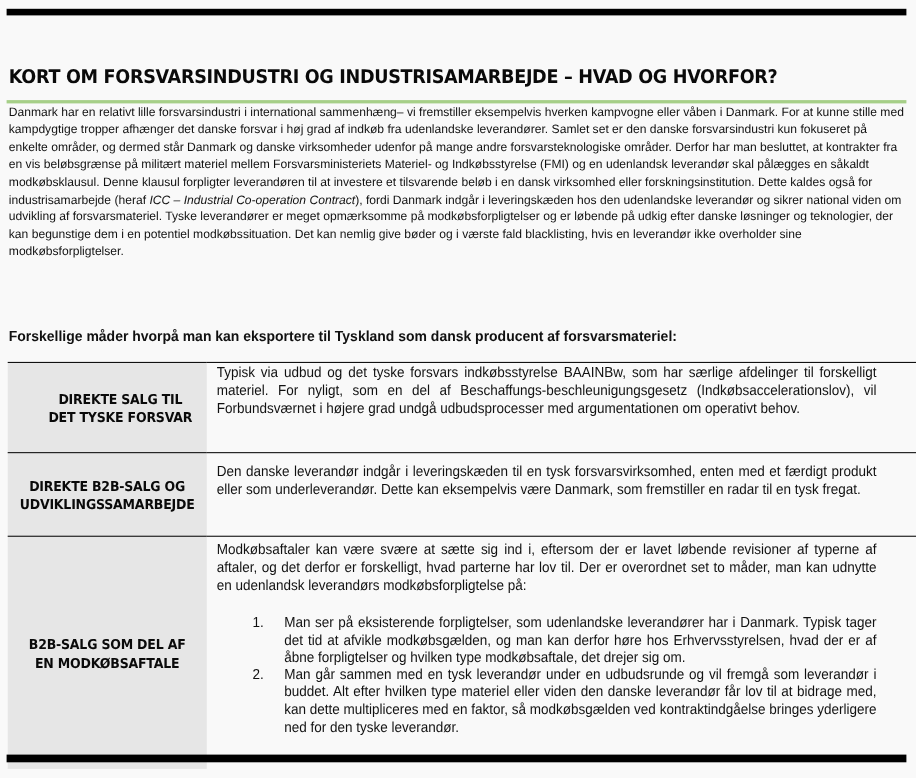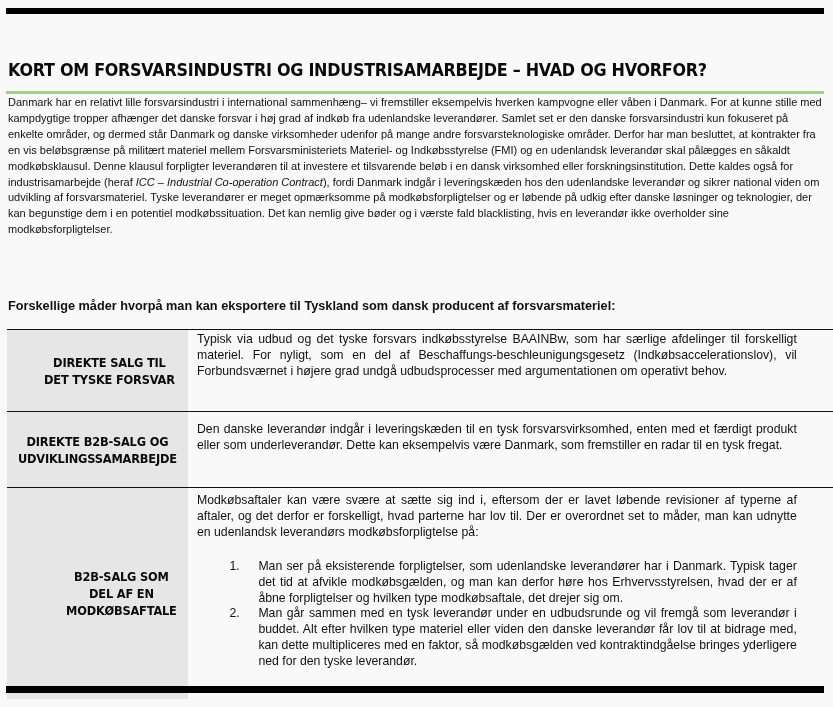--- a/index.html
+++ b/index.html
@@ -76,21 +76,21 @@
       top: 329px;
       width: 815px;
       border-collapse: collapse;
     }
     .methods-table td {
       vertical-align: top;
       padding: 0;
     }
     .methods-table tr.row-1 td { border-top: 1.5px solid #111; }
     .methods-table tr.row-2 td { border-top: 1.5px solid #111; }
-    .methods-table tr.row-3 td { border-top: 1.5px solid #111; padding-left: 48px; }
+    .methods-table tr.row-3 td { border-top: 1.5px solid #111; }
     .label-cell {
       width: 198px;
       background: #e6e6e6;
       vertical-align: middle !important;
       text-align: center;
     }
     .label-text {
       display: block;
       font-family: "DejaVu Sans", sans-serif;
       font-weight: bold;

